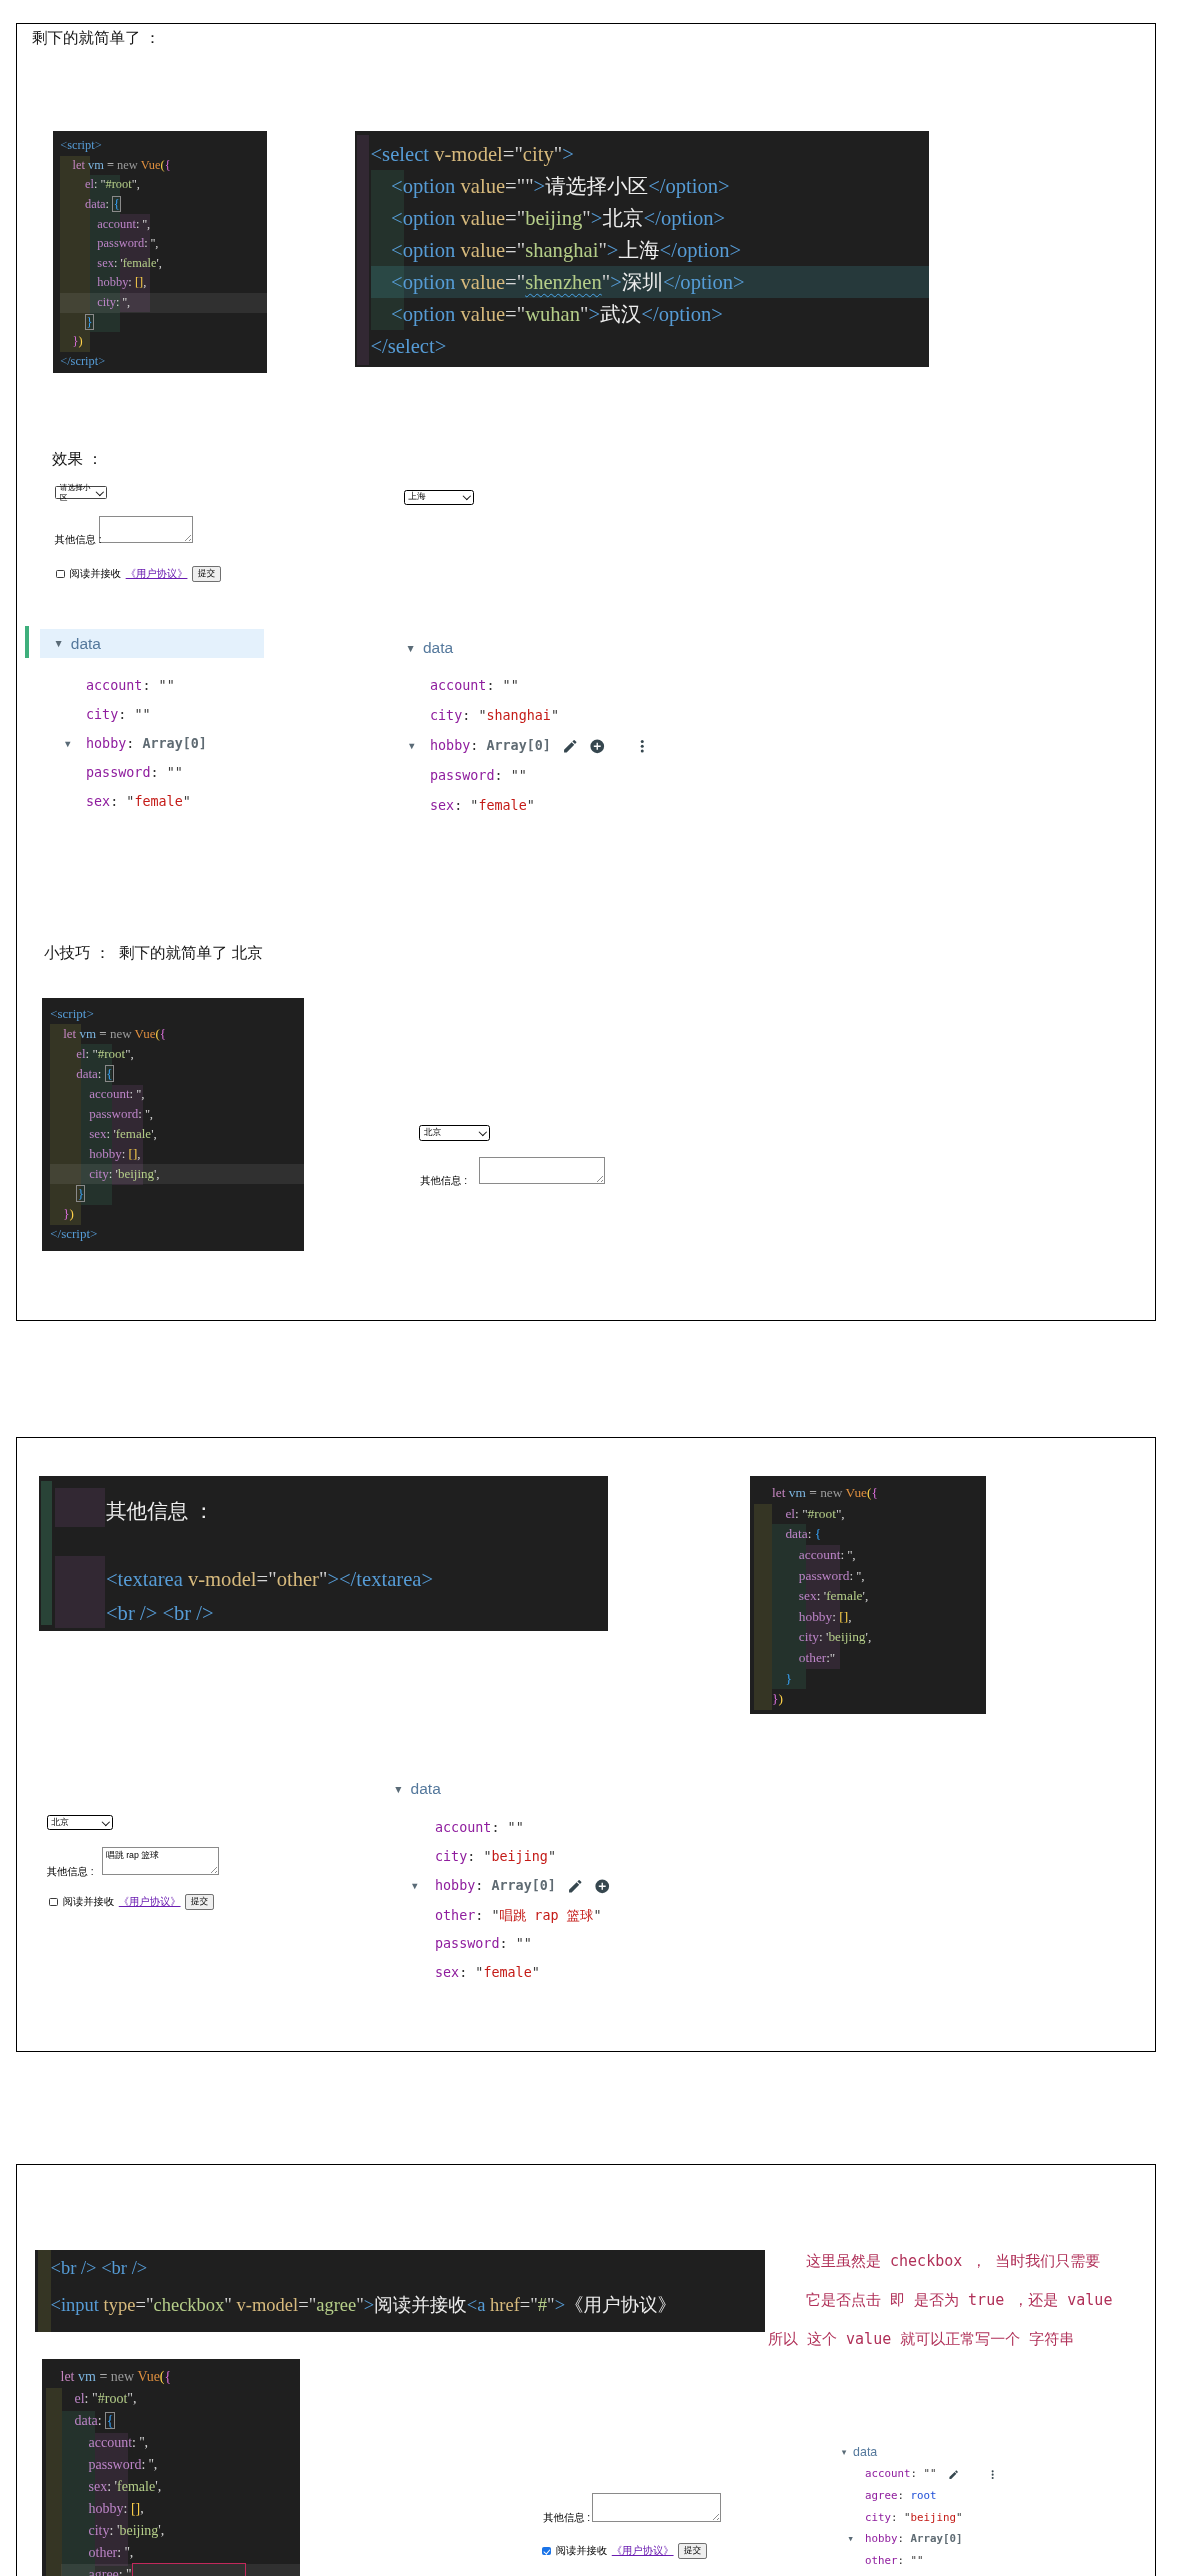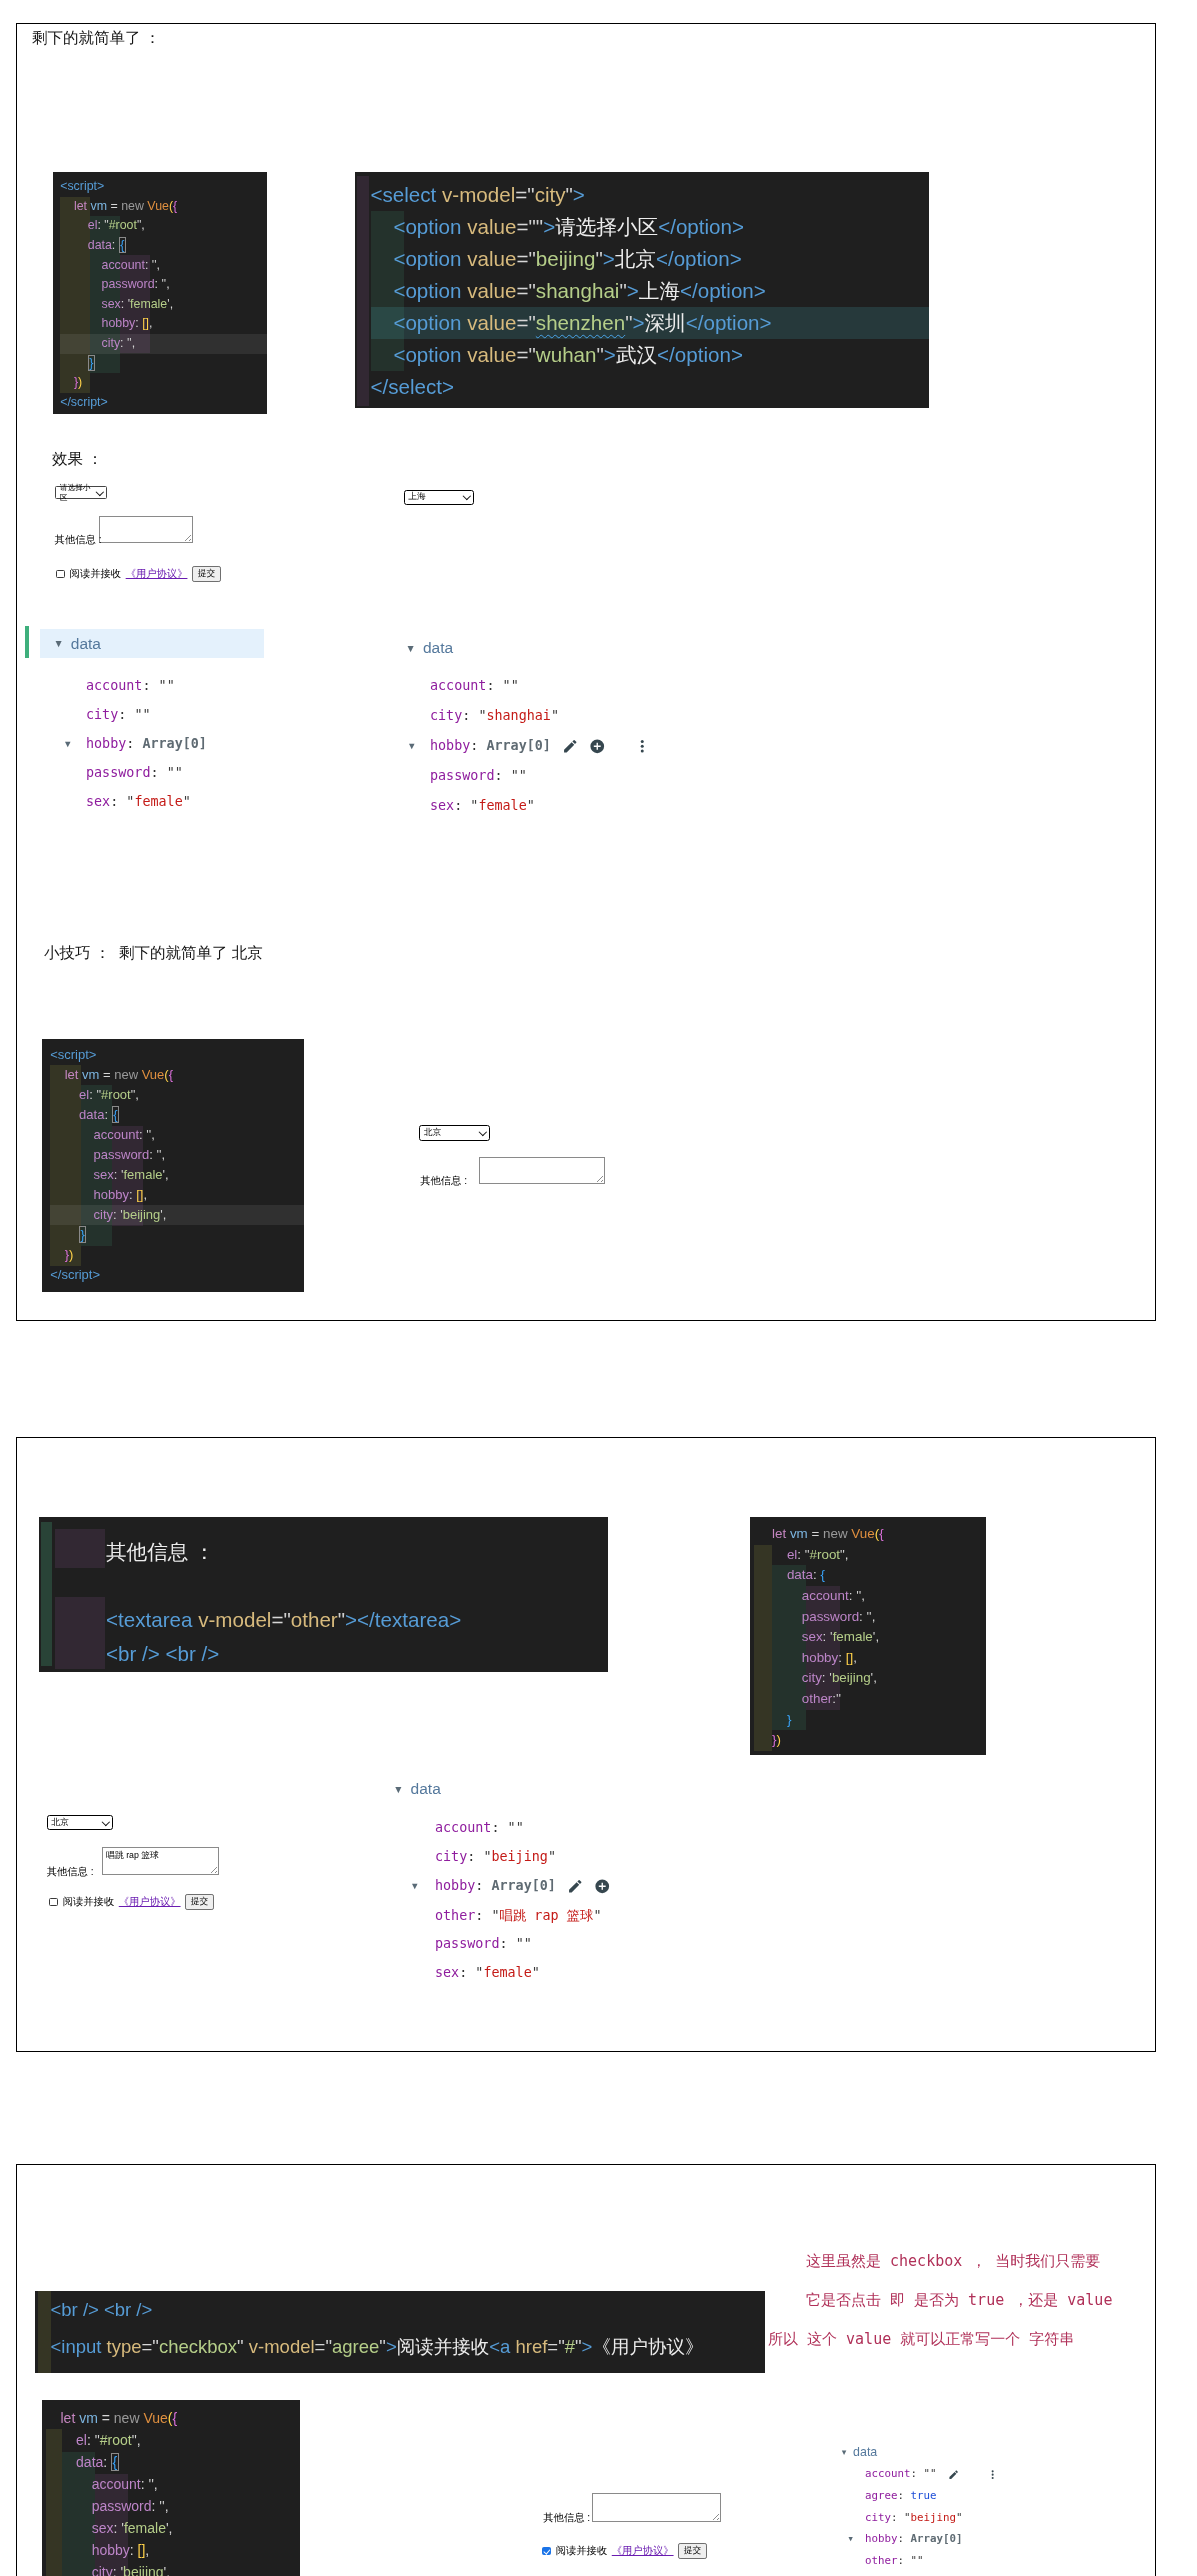--- a/index.html
+++ b/index.html
@@ -8,21 +8,21 @@
     background-color:#ffffff;
     background-image:linear-gradient(#ececec 0.5px, transparent 0.5px),
                      linear-gradient(90deg,#ececec 0.5px, transparent 0.5px);
     background-size:24px 24px;}
   .secbox{position:absolute;border:1.5px solid #000;box-sizing:border-box;}
   .heading{position:absolute;color:#141414;font-size:15.5px;white-space:pre;}
   .note{position:absolute;color:#b03058;font-size:15px;white-space:pre;
         font-family:"DejaVu Sans Mono", monospace;text-align:right;}
   
   .code{position:absolute;background:#1f1f1f;box-sizing:border-box;overflow:hidden;
-        font-family:Liberation Sans, sans-serif;color:#d6d6d6;margin-top:41px;}
+        font-family:Liberation Serif, serif;color:#d6d6d6;}
   .code .cl{position:relative;white-space:pre;z-index:2;}
   .code .hl{background:rgba(255,255,255,.08);}
   #blockB .hl{background:rgba(64,150,160,.22);}
   .str{position:absolute;z-index:1;}
   .so{background:rgba(170,170,60,.16);}
   .sg{background:rgba(70,160,120,.15);}
   .sg2{background:rgba(70,160,120,.28);}
   .sp{background:rgba(160,95,170,.15);}
   #blockA{left:53px;top:131px;width:214px;height:242px;padding:5.2px 0 0 7.2px;}
   #blockA .cl{line-height:19.6px;font-size:12.4px;}
@@ -363,21 +363,21 @@
         <span class="dtitle">data</span>
       </div>
       <div class="dtrows">
         <div class="dtrow"><span class="dkey">account</span><span class="dcolon">: </span><span class="dq">"</span><span class="dstr"></span><span class="dq">"</span><span class="dticon" style="margin-left:11.3px"><svg viewBox="0 0 24 24">
               <path d="M3 17.25V21h3.75L17.81 9.94l-3.75-3.75L3 17.25zm17.71-10.21a1 1 0 0 0 0-1.41l-2.34-2.34a1 1 0 0 0-1.41 0l-1.83 1.83 3.75 3.75 1.83-1.83z"></path>
             </svg></span><span class="dticon" style="margin-left:28px"><svg viewBox="0 0 24 24">
               <circle cx="12" cy="5" r="2.2"></circle>
               <circle cx="12" cy="12" r="2.2"></circle>
               <circle cx="12" cy="19" r="2.2"></circle>
             </svg></span></div>
-        <div class="dtrow"><span class="dkey">agree</span><span class="dcolon">: </span><span class="dbool">true</span></div>
+        <div class="dtrow"><span class="dkey">agree</span><span class="dcolon">: </span><span class="dbool">root</span></div>
         <div class="dtrow"><span class="dkey">city</span><span class="dcolon">: </span><span class="dq">"</span><span class="dstr">beijing</span><span class="dq">"</span></div>
         <div class="dtrow"><span class="tri rtri">▼</span><span class="dkey">hobby</span><span class="dcolon">: </span><span class="darr">Array[0]</span></div>
         <div class="dtrow"><span class="dkey">other</span><span class="dcolon">: </span><span class="dq">"</span><span class="dstr"></span><span class="dq">"</span></div>
       </div>
     </div>
 
 </div>
 
 
 </body></html>

